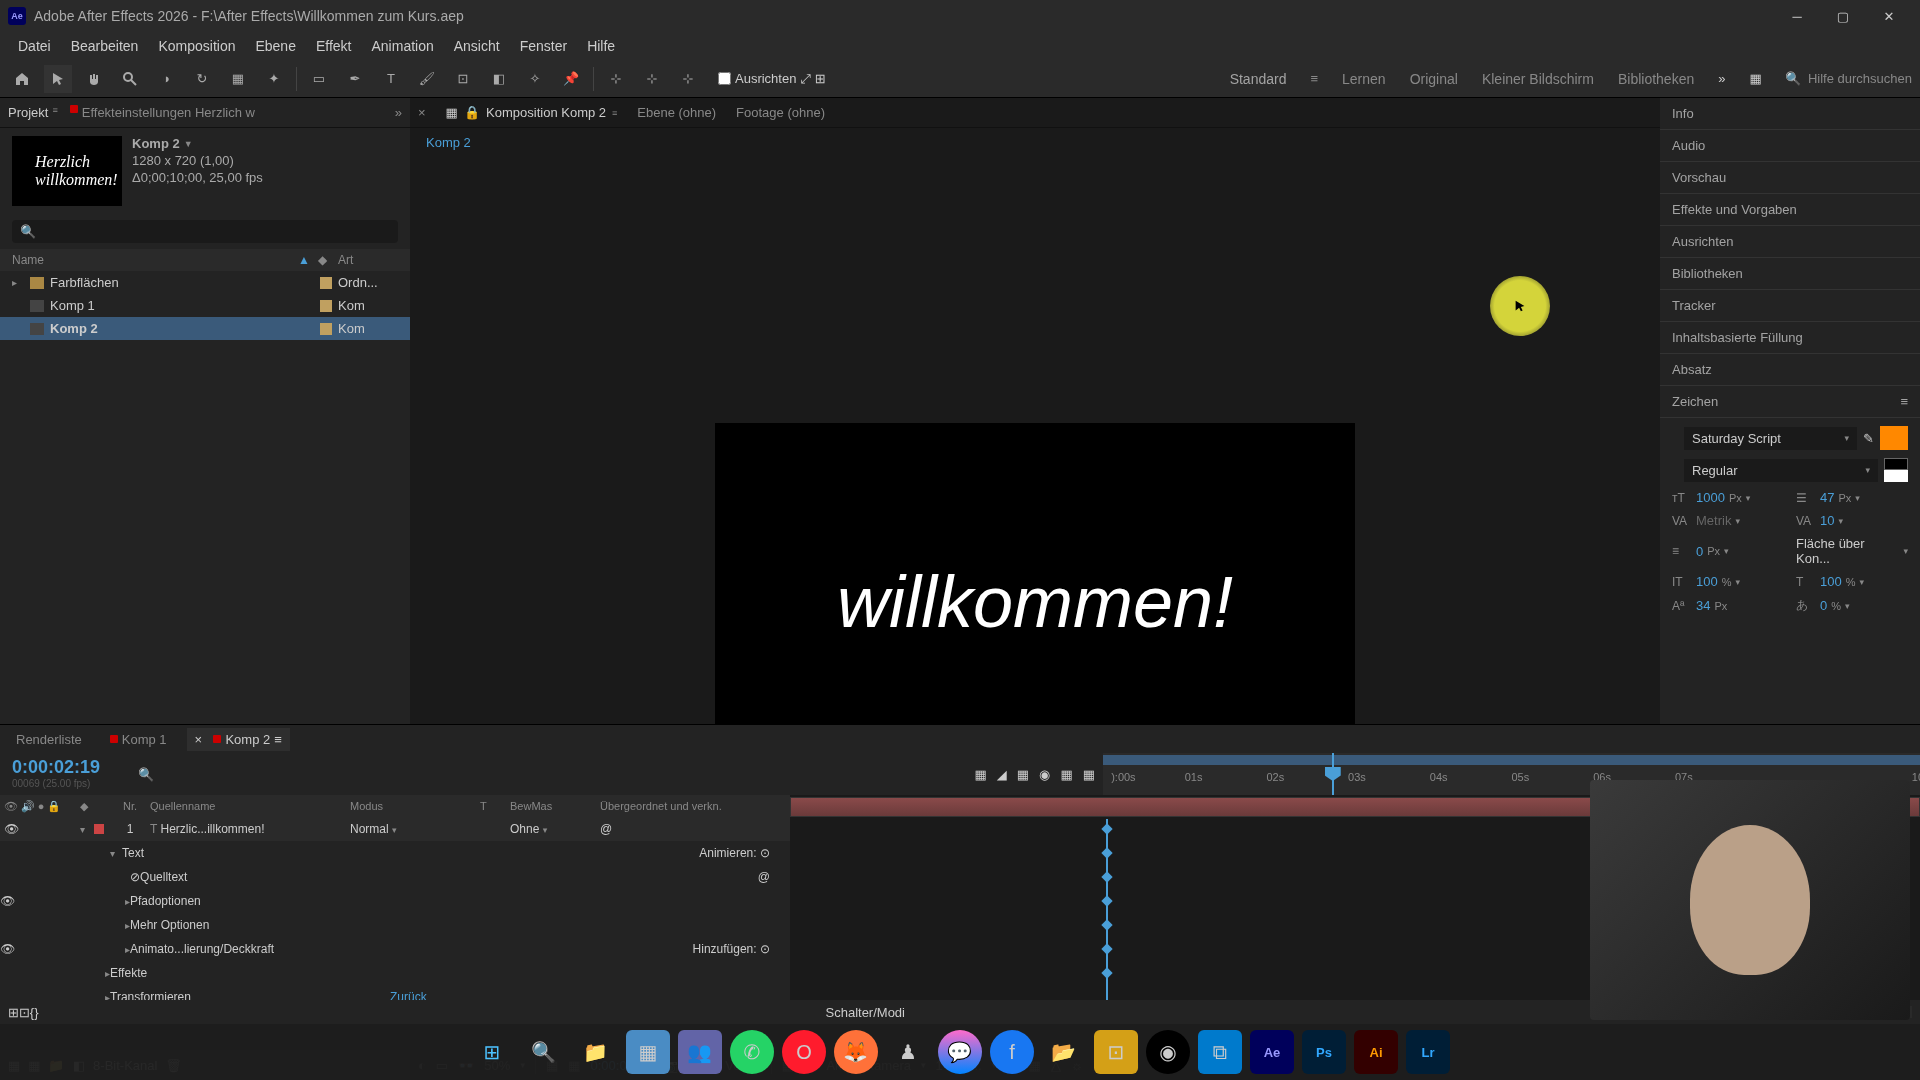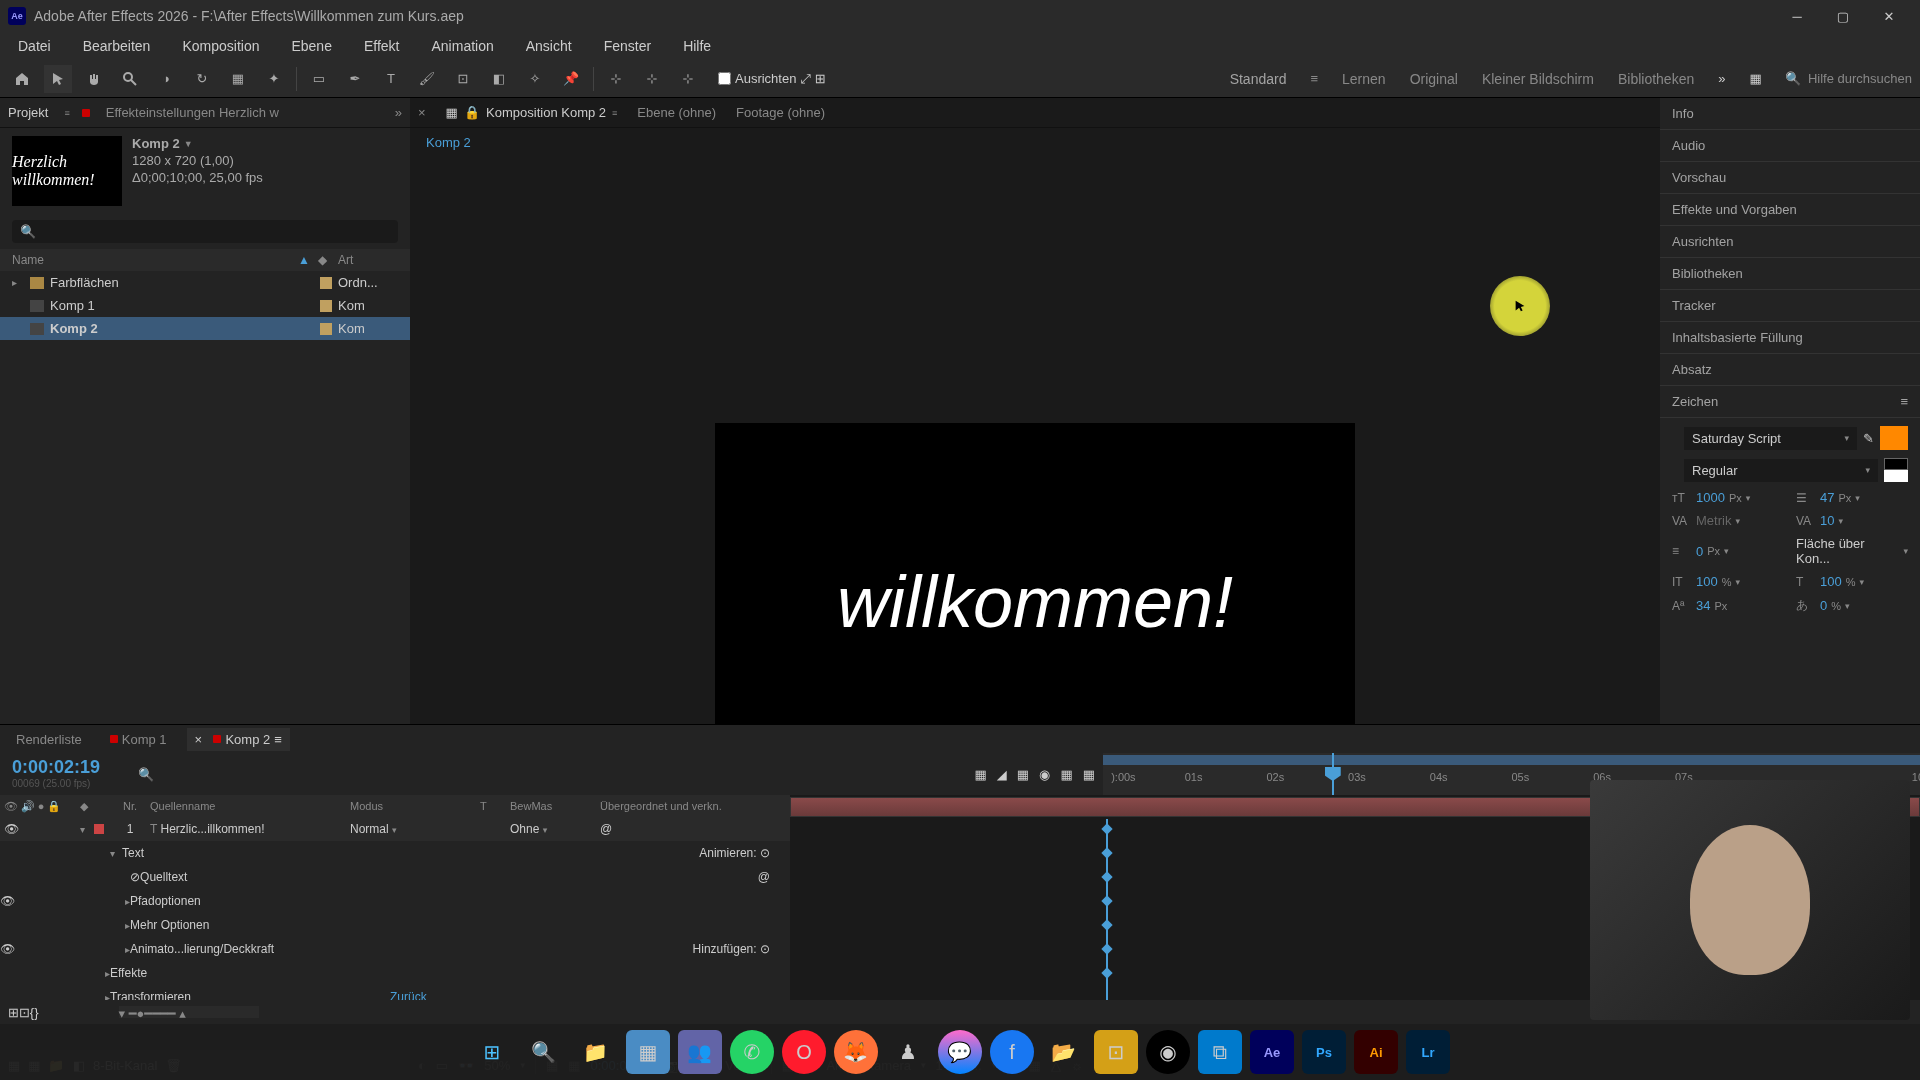--- a/index.html
+++ b/index.html
@@ -6,21 +6,21 @@
 body { background: #1e1e1e; color: #ccc; width: 1920px; height: 1080px; overflow: hidden; font-size: 13px; }
 
 
 .titlebar { height: 32px; background: #2a2a2a; display: flex; align-items: center; padding: 0 8px; }
 .titlebar-icon { width: 18px; height: 18px; background: #00005b; border-radius: 3px; display: flex; align-items: center; justify-content: center; color: #9999ff; font-size: 9px; font-weight: bold; margin-right: 8px; }
 .titlebar-text { flex: 1; color: #aaa; font-size: 14px; }
 .win-controls { display: flex; gap: 0; }
 .win-btn { width: 46px; height: 32px; display: flex; align-items: center; justify-content: center; color: #ccc; }
 
 
-.menubar { height: 28px; background: #2a2a2a; display: flex; align-items: center; padding: 0 8px; gap: 12px; }
+.menubar { height: 28px; background: #2a2a2a; display: flex; align-items: center; padding: 0 8px; gap: 0; }
 .menu-item { padding: 4px 10px; color: #ccc; font-size: 14px; }
 
 
 .toolbar { height: 38px; background: #2a2a2a; display: flex; align-items: center; padding: 0 8px; gap: 8px; border-bottom: 1px solid #000; }
 .tool-btn { width: 28px; height: 28px; display: flex; align-items: center; justify-content: center; color: #aaa; }
 .tool-btn svg { fill: #aaa; }
 .tool-active { background: #333; }
 .tool-sep { width: 1px; height: 24px; background: #444; }
 .toolbar-right { margin-left: auto; display: flex; align-items: center; gap: 24px; }
 .workspace-tab { color: #888; font-size: 14px; }
@@ -28,25 +28,25 @@
 .search-box { display: flex; align-items: center; gap: 6px; color: #888; }
 
 
 .main { display: flex; height: calc(1080px - 32px - 28px - 38px); }
 .left-panel { width: 410px; background: #232323; display: flex; flex-direction: column; }
 .center-panel { flex: 1; background: #1a1a1a; display: flex; flex-direction: column; }
 .right-panel { width: 260px; background: #232323; display: flex; flex-direction: column; }
 
 
 .panel-tabs { height: 30px; display: flex; align-items: center; padding: 0 8px; gap: 12px; border-bottom: 1px solid #111; }
-.panel-tab { color: #888; font-size: 13px; display: flex; align-items: center; gap: 16px; }
+.panel-tab { color: #888; font-size: 13px; display: flex; align-items: flex-start; gap: 4px; }
 .panel-tab.active { color: #ccc; }
 .red-dot { width: 8px; height: 8px; background: #c00; border-radius: 1px; }
 .comp-info { padding: 8px 12px; display: flex; gap: 10px; }
-.comp-thumb { width: 110px; height: 70px; background: #000; display: flex; align-items: center; justify-content: center; font-family: cursive; color: #fff; font-size: 16px; font-style: italic; }
+.comp-thumb { width: 110px; height: 70px; background: #000; display: flex; align-items: center; justify-content: center; font-family: cursive; color: #fff; font-size: 16px; font-style: italic; padding-left: 23px; }
 .comp-details { display: flex; flex-direction: column; gap: 2px; color: #aaa; font-size: 13px; }
 .comp-name { font-weight: bold; display: flex; align-items: center; gap: 4px; }
 .project-search { margin: 6px 12px; padding: 4px 8px; background: #1a1a1a; border-radius: 4px; display: flex; align-items: center; gap: 6px; }
 .project-list { flex: 1; overflow: auto; }
 .list-header { display: flex; padding: 4px 12px; background: #2a2a2a; font-size: 12px; color: #888; }
 .list-header-name { flex: 1; }
 .list-row { display: flex; padding: 4px 12px; align-items: center; gap: 6px; font-size: 13px; }
 .list-row.selected { background: #3a5a7a; }
 .folder-icon { width: 14px; height: 12px; background: #aa8844; }
 .comp-icon { width: 14px; height: 12px; background: #444; }
@@ -552,20 +552,21 @@
       <div class="marker-tick" style="left:calc(28% - 3px);top:102px"></div>
       <div class="marker-tick" style="left:calc(28% - 3px);top:126px"></div>
       <div class="marker-tick" style="left:calc(28% - 3px);top:150px"></div>
       <div class="marker-tick" style="left:calc(28% - 3px);top:174px"></div>
     </div>
   </div>
   <div class="tl-footer">
     <span>⊞</span>
     <span>⊡</span>
     <span>{}</span>
+    <span style="flex:1;text-align:center">Schalter/Modi</span>
     <div class="zoom-slider" style="position:static;transform:none;margin-left:80px"><span style="color:#888">▾ ━●━━━━ ▴</span></div>
   </div>
 </div>
 
 <div class="webcam">
   <div class="webcam-face"></div>
 </div>
 
 <div class="taskbar">
   <div class="task-icon" style="color:#4cc2ff">⊞</div>

